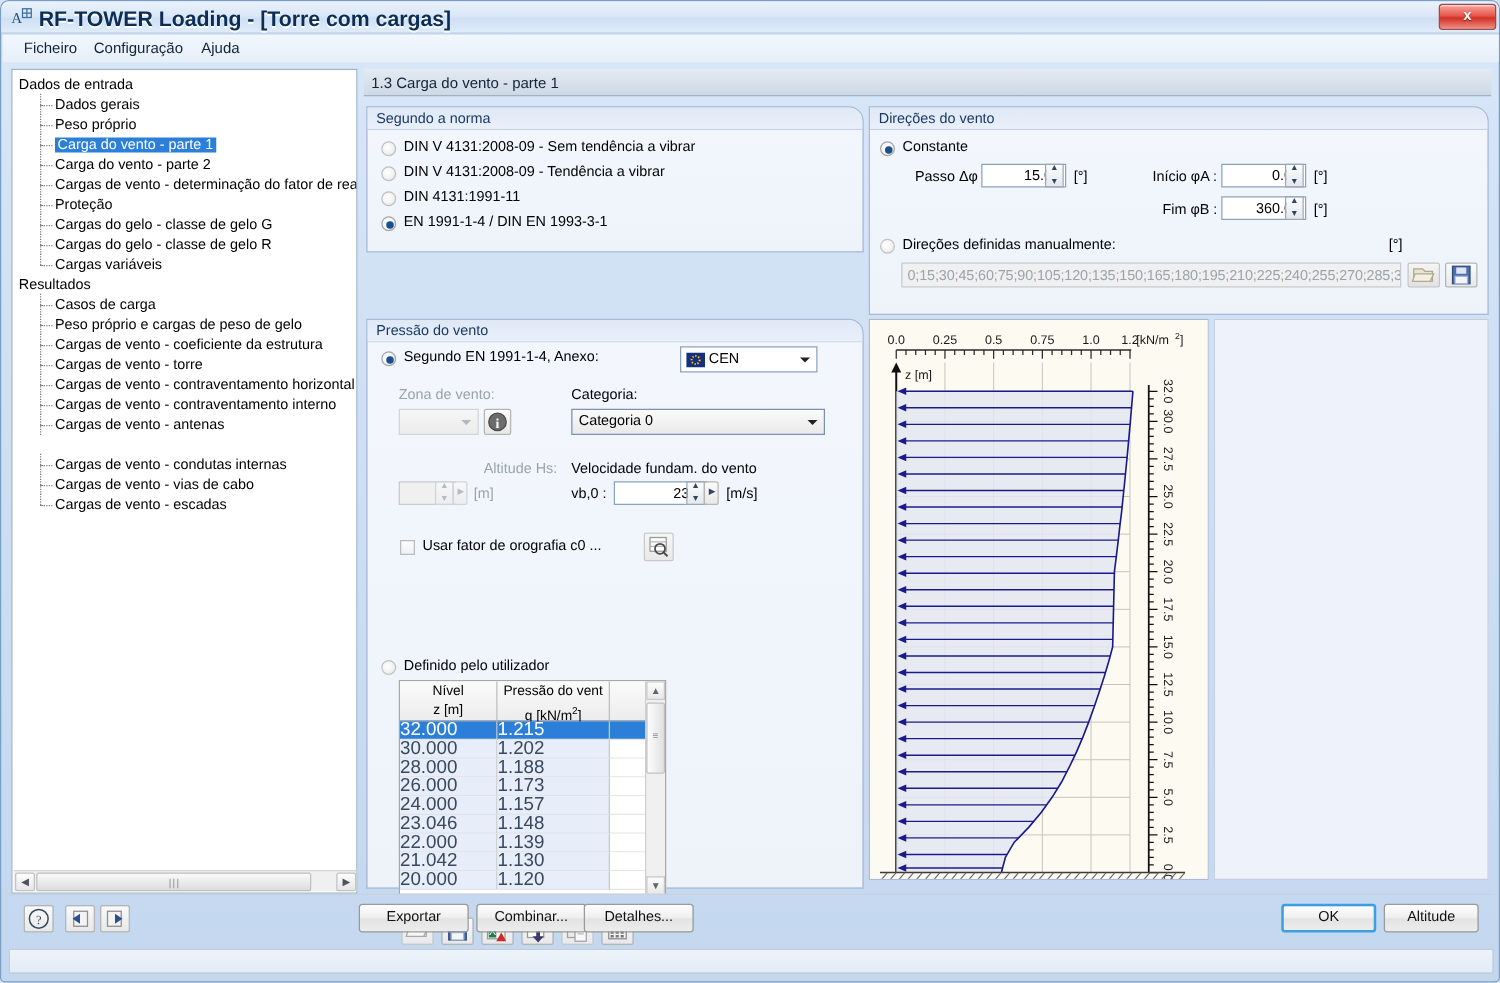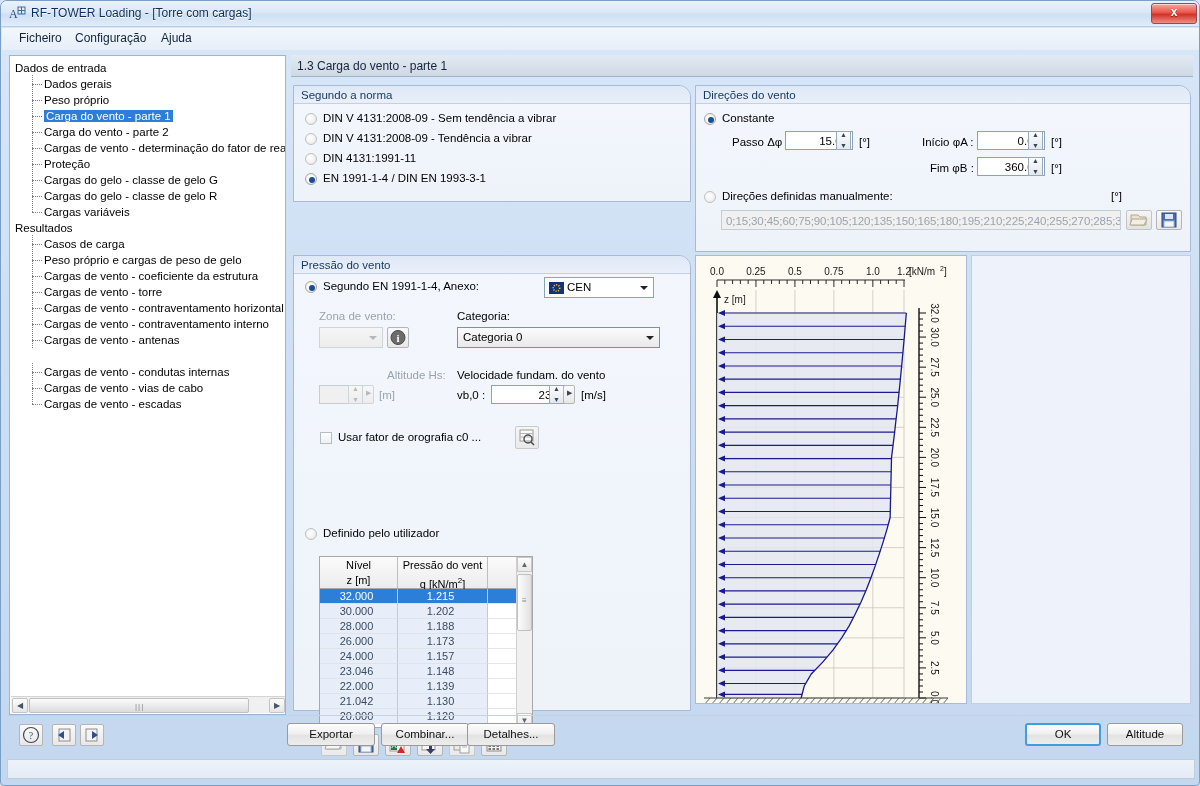--- a/index.html
+++ b/index.html
@@ -22,22 +22,23 @@
   #titlebar {
     position: absolute; left: 0; top: 0; width: 1200px; height: 26px;
     background: linear-gradient(180deg,#eaf2fb 0%, #dbe8f7 45%, #cfe0f3 55%, #dfecfa 100%);
     border-bottom: 1px solid #b9cde3;
   }
   #titlebar .tb-icon {
     position: absolute; left: 8px; top: 5px; width: 17px; height: 16px;
   }
   #titlebar .tb-text {
     position: absolute; left: 30px; top: 5px;
-    font-size: 12px; color: #0b2d56; white-space: nowrap;
+    font-size: 17px; color: #0b2d56; white-space: nowrap;
     text-shadow: 0 1px 0 #ffffff;
+    font-weight: bold;
   }
   #closebtn {
     position: absolute; right: 4px; top: 2px; width: 46px; height: 21px;
     border: 1px solid #9a4a4a; border-radius: 3px;
     background: linear-gradient(180deg,#f6a8a0 0%, #e8564a 45%, #d23228 55%, #ef8f84 100%);
     box-shadow: inset 0 1px 0 #ffd6d0;
     cursor: pointer;
   }
   #closebtn .x {
     position: absolute; left: 0; top: 1px; width: 44px; text-align: center;
@@ -184,21 +185,21 @@
     border-bottom: 1px solid #a8a8a8;
   }
   #tbl .hcell {
     position: absolute; top: 0; height: 31px; text-align: center;
     font-size: 11px; color: #000; border-right: 1px solid #bdbdbd; padding-top: 1px;
   }
   #tbl .hcell span { display: block; line-height: 15px; }
   #tbl .row { position: absolute; left: 0; width: 214px; height: 15px; }
   #tbl .cell {
     position: absolute; top: 0; height: 15px; line-height: 14px;
-    font-size: 11px; text-align: center; padding-right: 4px;
+    font-size: 15px; text-align: left; padding-right: 4px;
     border-right: 1px solid #c8c8c8; border-bottom: 1px solid #dfe4ea;
     color: #3a4a5e; background: #e8eef9;
   }
   #tbl .row.sel .cell { background: #2b7fd9; color: #ffffff; }
   #tbl .cell.blank { background: #ffffff; border-bottom-color: #e6e6e6; }
   #tblvs {
     position: absolute; right: 0; top: 0; width: 16px; height: 171px;
     background: #f0f0f0; border-left: 1px solid #cfcfcf;
   }
   .vsb-arrow {
@@ -433,21 +434,21 @@
           <line x1="4" y1="6.5" x2="17" y2="6.5" stroke="#b5b5b5"></line>
           <line x1="4" y1="10" x2="17" y2="10" stroke="#b5b5b5"></line>
           <circle cx="12" cy="12" r="4" fill="none" stroke="#4a4a4a" stroke-width="1.4"></circle>
           <line x1="15" y1="15" x2="18" y2="18" stroke="#4a4a4a" stroke-width="1.6"></line>
         </svg>
       </div>
 
       <div class="radio off" style="left:11px; top:272px;"></div>
       <div class="lbltxt" style="left:29px; top:271px;">Definido pelo utilizador</div>
 
-      <div id="tbl" style="top:300px;padding-left:12px;">
+      <div id="tbl" style="top:288px;padding-left:12px;">
         <div class="hdr">
           <div class="hcell" style="left:0; width:78px;">
             <span>Nível</span>
             <span>z [m]</span>
           </div>
           <div class="hcell" style="left:78px; width:90px;">
             <span>Pressão do vent</span>
             <span>q [kN/m<sup style="font-size:8px;">2</sup>]</span>
           </div>
           <div class="hcell" style="left:168px; width:30px; border-right:none;"></div>

